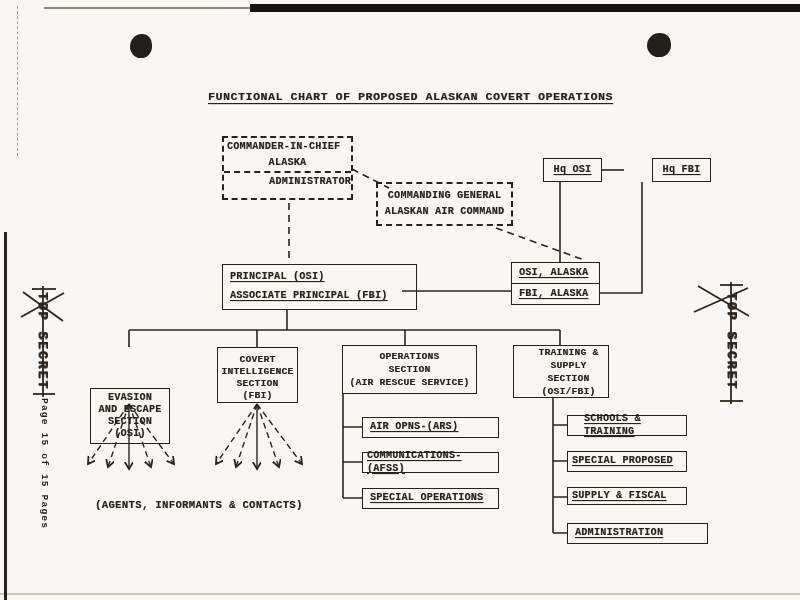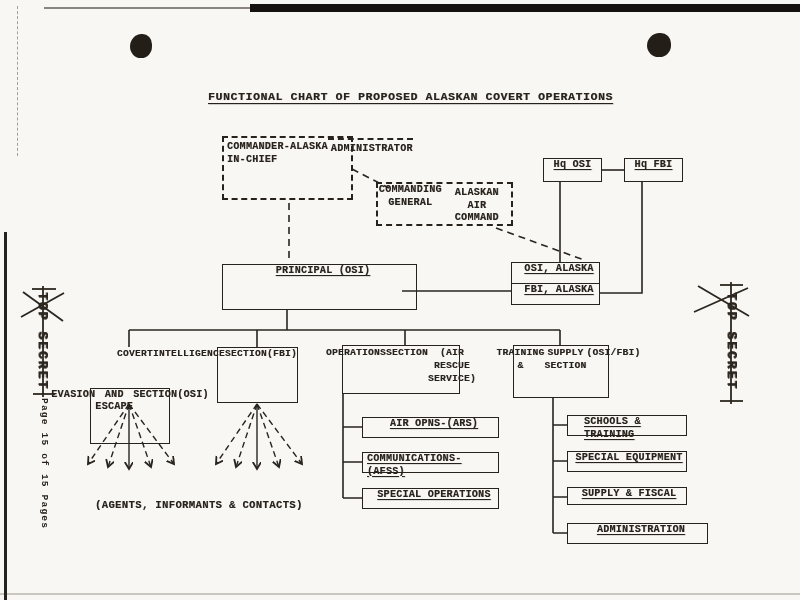--- a/index.html
+++ b/index.html
@@ -16,21 +16,21 @@
     color:var(--ink);
   }
   .abs{position:absolute;}
   .box{
     position:absolute;
     border:1.6px solid var(--ink);
     font-weight:700;
     font-size:10px;
     line-height:12.5px;
     letter-spacing:0.3px;
-    display:flex;justify-content:center;
+    display:flex;flex-direction:column;justify-content:center;
     text-align:center;
     text-shadow:0.4px 0.3px 0 rgba(44,36,28,0.45);
     box-sizing:border-box;
     background:transparent;
   }
   .dashedbox{border-style:dashed;border-width:2px;}
   .leftpad{align-items:flex-start;text-align:left;padding-left:7px;}
   .ul{text-decoration:underline;text-underline-offset:2px;}
   .title{
     position:absolute;
@@ -130,26 +130,27 @@
   </div>
 
   <div class="box dashedbox" style="left:376px;top:182px;width:137px;height:44px;">
     <div>COMMANDING GENERAL</div>
     <div style="margin-top:3px;">ALASKAN AIR COMMAND</div>
   </div>
 
   <div class="box" style="left:543px;top:158px;width:59px;height:24px;">
     <span class="ul">Hq OSI</span>
   </div>
-  <div class="box" style="left:624px;top:158px;width:59px;height:24px;">
+  <div class="box" style="left:652px;top:158px;width:59px;height:24px;">
     <span class="ul">Hq FBI</span>
   </div>
 
   <div class="box leftpad" style="left:222px;top:264px;width:195px;height:46px;justify-content:space-evenly;">
     <span class="ul">PRINCIPAL (OSI)</span>
+    <span class="ul">ASSOCIATE PRINCIPAL (FBI)</span>
   </div>
 
   <div class="box leftpad" style="left:511px;top:262px;width:89px;height:22px;">
     <span class="ul">OSI, ALASKA</span>
   </div>
   <div class="box leftpad" style="left:511px;top:283px;width:89px;height:22px;">
     <span class="ul">FBI, ALASKA</span>
   </div>
 
   <div class="box" style="left:90px;top:347px;width:80px;height:56px;font-size:10px;line-height:12px;margin-top:41px;">
@@ -157,21 +158,21 @@
     <div>AND ESCAPE</div>
     <div>SECTION</div>
     <div>(OSI)</div>
   </div>
   <div class="box" style="left:217px;top:347px;width:81px;height:56px;font-size:9.5px;line-height:12px;justify-content:flex-end;">
     <div>COVERT</div>
     <div>INTELLIGENCE</div>
     <div>SECTION</div>
     <div>(FBI)</div>
   </div>
-  <div class="box" style="left:342px;top:345px;width:118px;height:49px;font-size:9.5px;line-height:13px;">
+  <div class="box" style="left:342px;top:345px;width:135px;height:49px;font-size:9.5px;line-height:13px;">
     <div>OPERATIONS</div>
     <div>SECTION</div>
     <div>(AIR RESCUE SERVICE)</div>
   </div>
   <div class="box" style="left:513px;top:345px;width:96px;height:53px;font-size:9.5px;line-height:13px;padding-left:15px;">
     <div>TRAINING &amp;</div>
     <div>SUPPLY SECTION</div>
     <div>(OSI/FBI)</div>
   </div>
 
@@ -182,21 +183,21 @@
     <span class="ul">COMMUNICATIONS-(AFSS)</span>
   </div>
   <div class="box leftpad" style="left:362px;top:488px;width:137px;height:21px;">
     <span class="ul">SPECIAL OPERATIONS</span>
   </div>
 
   <div class="box leftpad" style="left:567px;top:415px;width:120px;height:21px;padding-left:16px;">
     <span class="ul">SCHOOLS &amp; TRAINING</span>
   </div>
   <div class="box leftpad" style="left:567px;top:451px;width:120px;height:21px;padding-left:4px;">
-    <span class="ul">SPECIAL EQUIPMENT</span>
+    <span class="ul">SPECIAL PROPOSED</span>
   </div>
   <div class="box leftpad" style="left:567px;top:487px;width:120px;height:18px;padding-left:4px;">
     <span class="ul">SUPPLY &amp; FISCAL</span>
   </div>
   <div class="box leftpad" style="left:567px;top:523px;width:141px;height:21px;">
     <span class="ul">ADMINISTRATION</span>
   </div>
 
   <div class="caption" style="left:95px;top:499px;">(AGENTS, INFORMANTS &amp; CONTACTS)</div>
 

